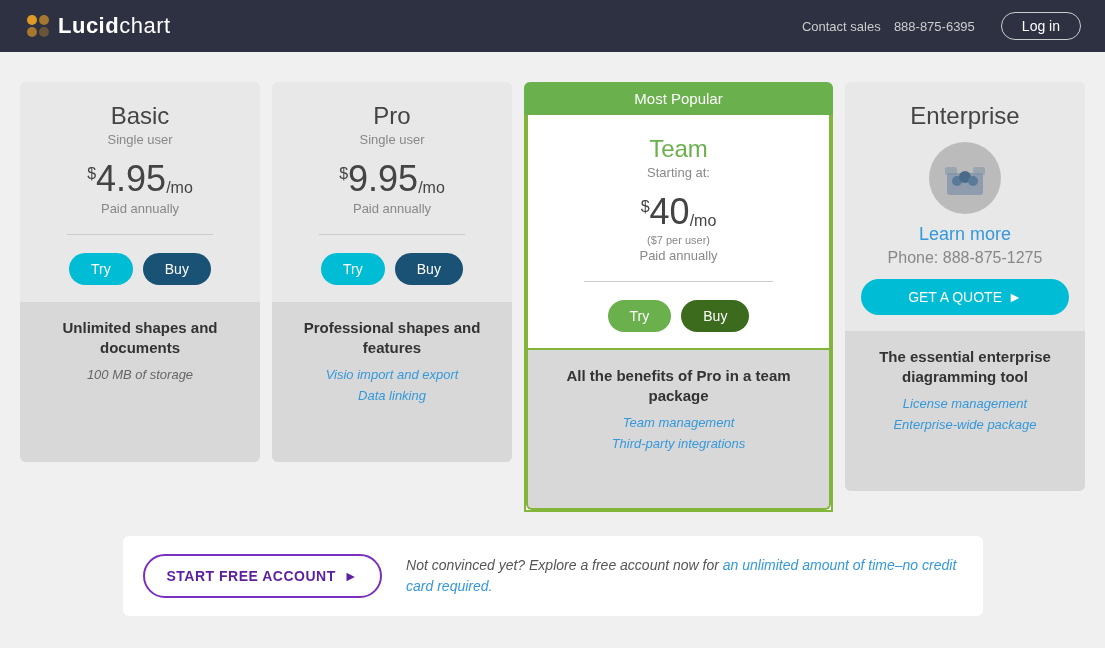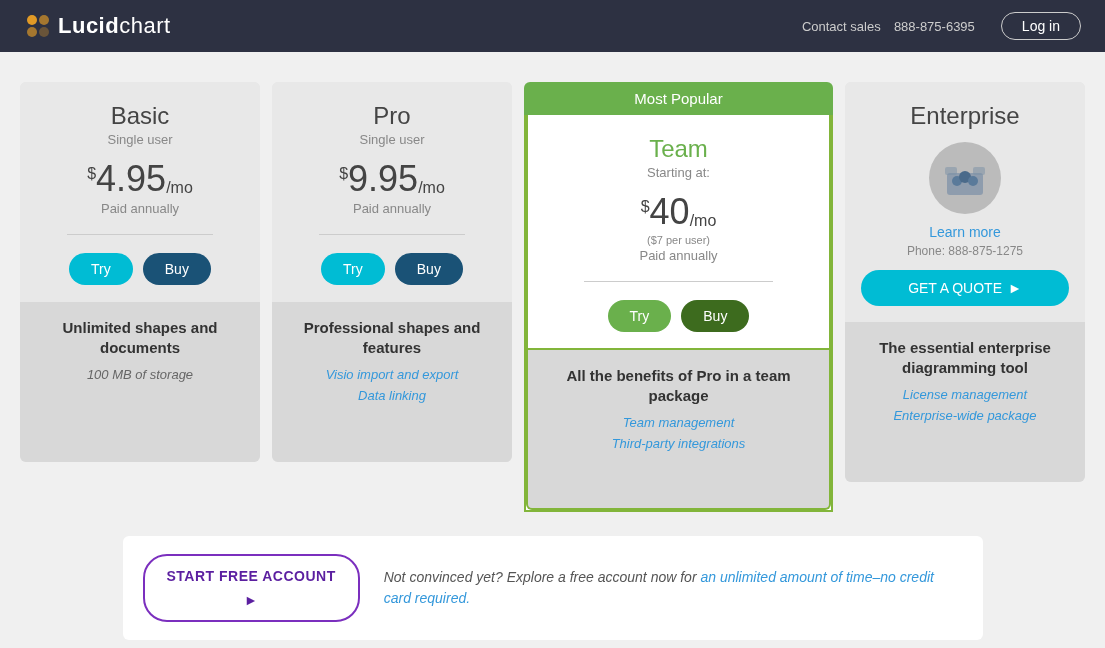--- a/index.html
+++ b/index.html
@@ -223,27 +223,27 @@
       background: #bbb;
       border-radius: 50%;
       display: flex;
       align-items: center;
       justify-content: center;
       margin: 10px auto 10px;
     }
 
     .learn-more {
       color: #3498db;
-      font-size: 14px;
+      font-size: 18px;
       cursor: pointer;
       display: block;
       margin-bottom: 4px;
     }
     .phone-text {
-      font-size: 12px;
+      font-size: 16px;
       color: #888;
       margin-bottom: 12px;
     }
 
     .quote-btn {
       background: #00bcd4;
       color: white;
       border: none;
       border-radius: 20px;
       padding: 10px 20px;
@@ -276,21 +276,20 @@
       padding: 12px 22px;
       font-size: 14px;
       font-weight: 700;
       cursor: pointer;
       white-space: nowrap;
       display: flex;
       align-items: center;
       gap: 8px;
       letter-spacing: 0.5px;
       flex-shrink: 0;
-      flex-direction: column;
     }
     .cta-text {
       font-size: 14px;
       color: #555;
       line-height: 1.5;
       font-style: italic;
     }
     .cta-text a { color: #3498db; text-decoration: none; }
 
     .team-card-wrapper {

